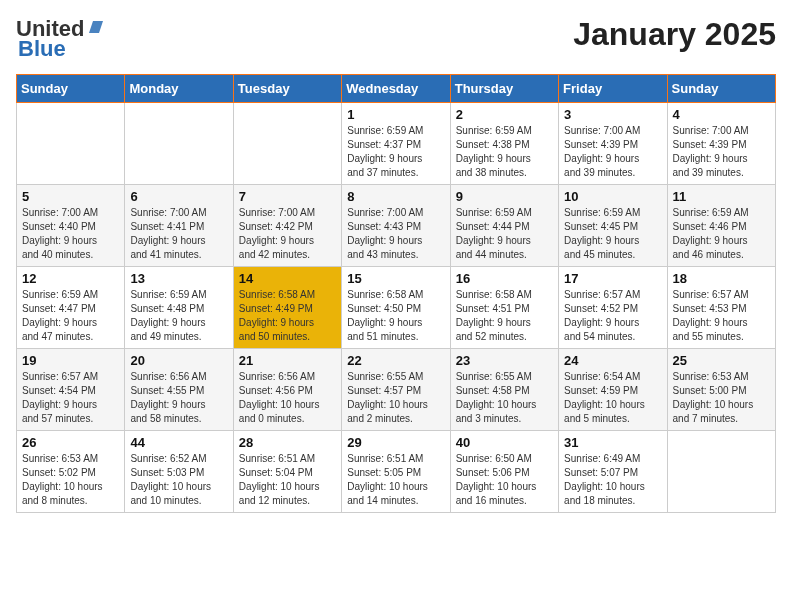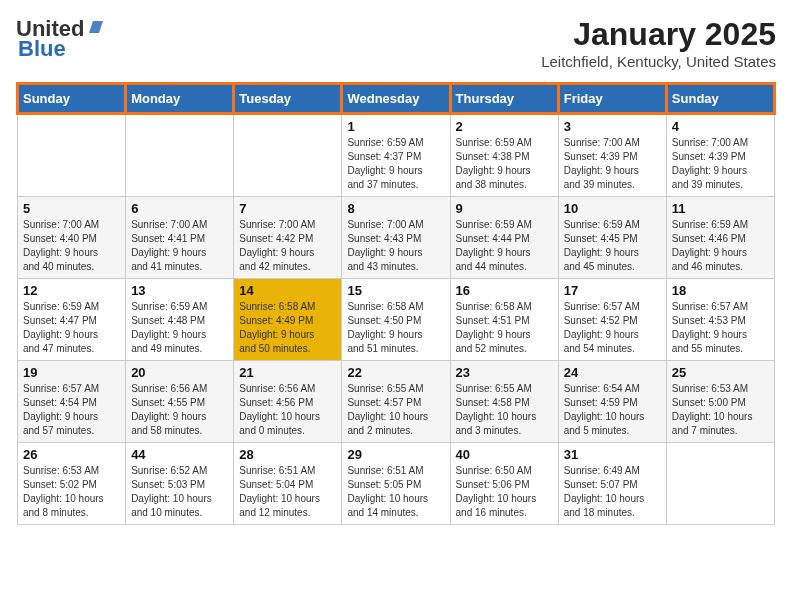--- a/index.html
+++ b/index.html
@@ -40,21 +40,21 @@
       border-collapse: collapse;
       border: 1px solid #ccc;
     }
     .calendar th {
       background-color: #2a6db5;
       color: #fff;
       font-size: 13px;
       font-weight: bold;
       padding: 6px 4px;
       text-align: left;
-      border: 3px solid #f97316;
+      border: 1px solid #f97316;
     }
     .calendar td {
       vertical-align: top;
       padding: 4px 5px;
       border: 1px solid #ccc;
       font-size: 10.5px;
       color: #333;
       width: calc(100% / 7);
       min-height: 80px;
       background: #fff;
@@ -85,21 +85,20 @@
     <div style="display:flex;align-items:center;">
       <span class="logo-general" style="font-size:22px;font-weight:bold;color:#333;">United</span>
       <svg width="20" height="20" viewBox="0 0 20 20" style="margin-left:1px;margin-top:-4px;">
         <polygon points="8,4 18,4 14,16 4,16" fill="#2a6db5" opacity="0.85"></polygon>
       </svg>
     </div>
     <span class="logo-blue" style="font-size:22px;font-weight:bold;color:#2a6db5;margin-top:-6px;margin-left:2px;">Blue</span>
   </div>
   <div class="title-area">
     <div class="month-title">January 2025</div>
-    <div class="location-title">Leitchfield, Kentucky, United States</div>
   </div>
 </div>
 
 <table class="calendar">
   <thead>
     <tr>
     <th>Sunday</th>
         <th>Monday</th>
         <th>Tuesday</th>
         <th>Wednesday</th>

